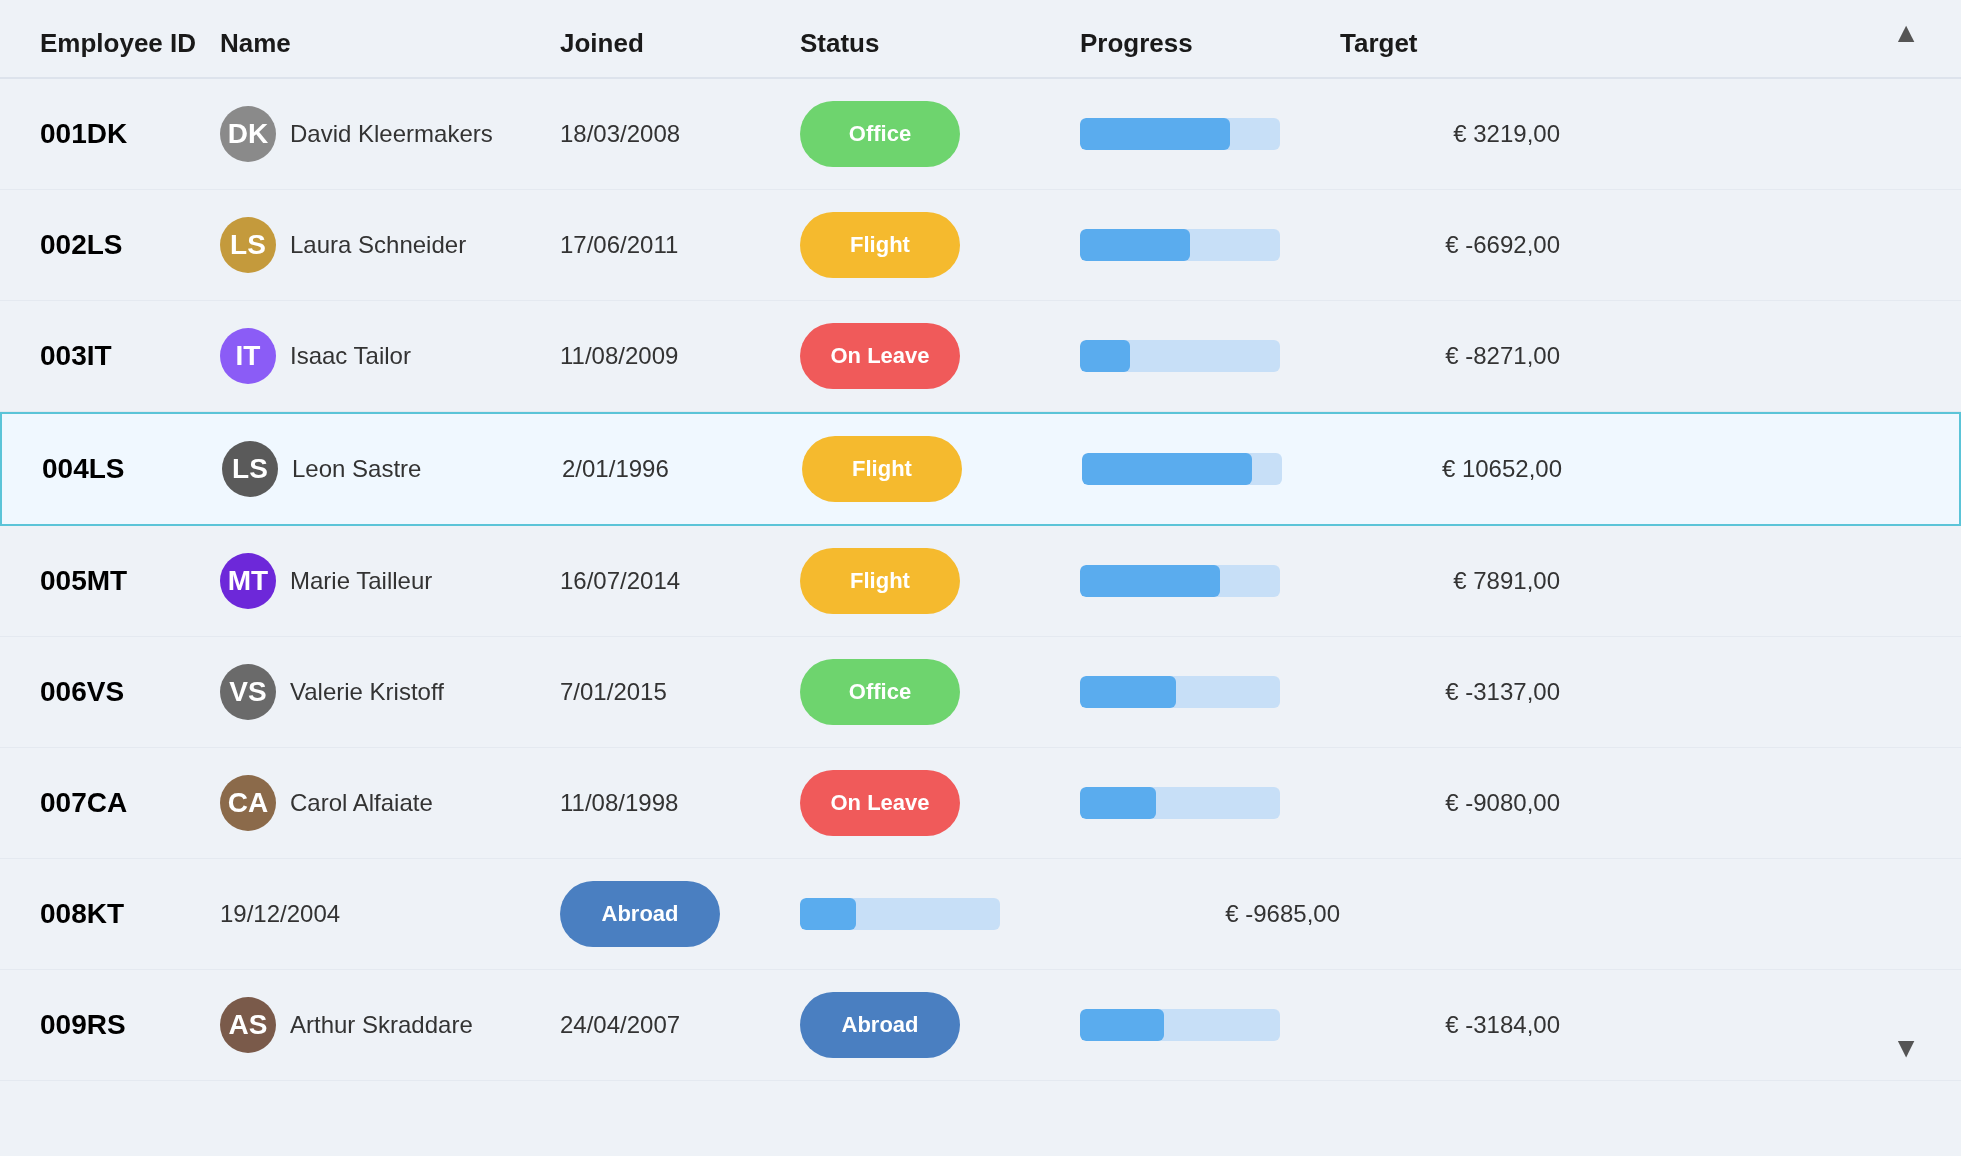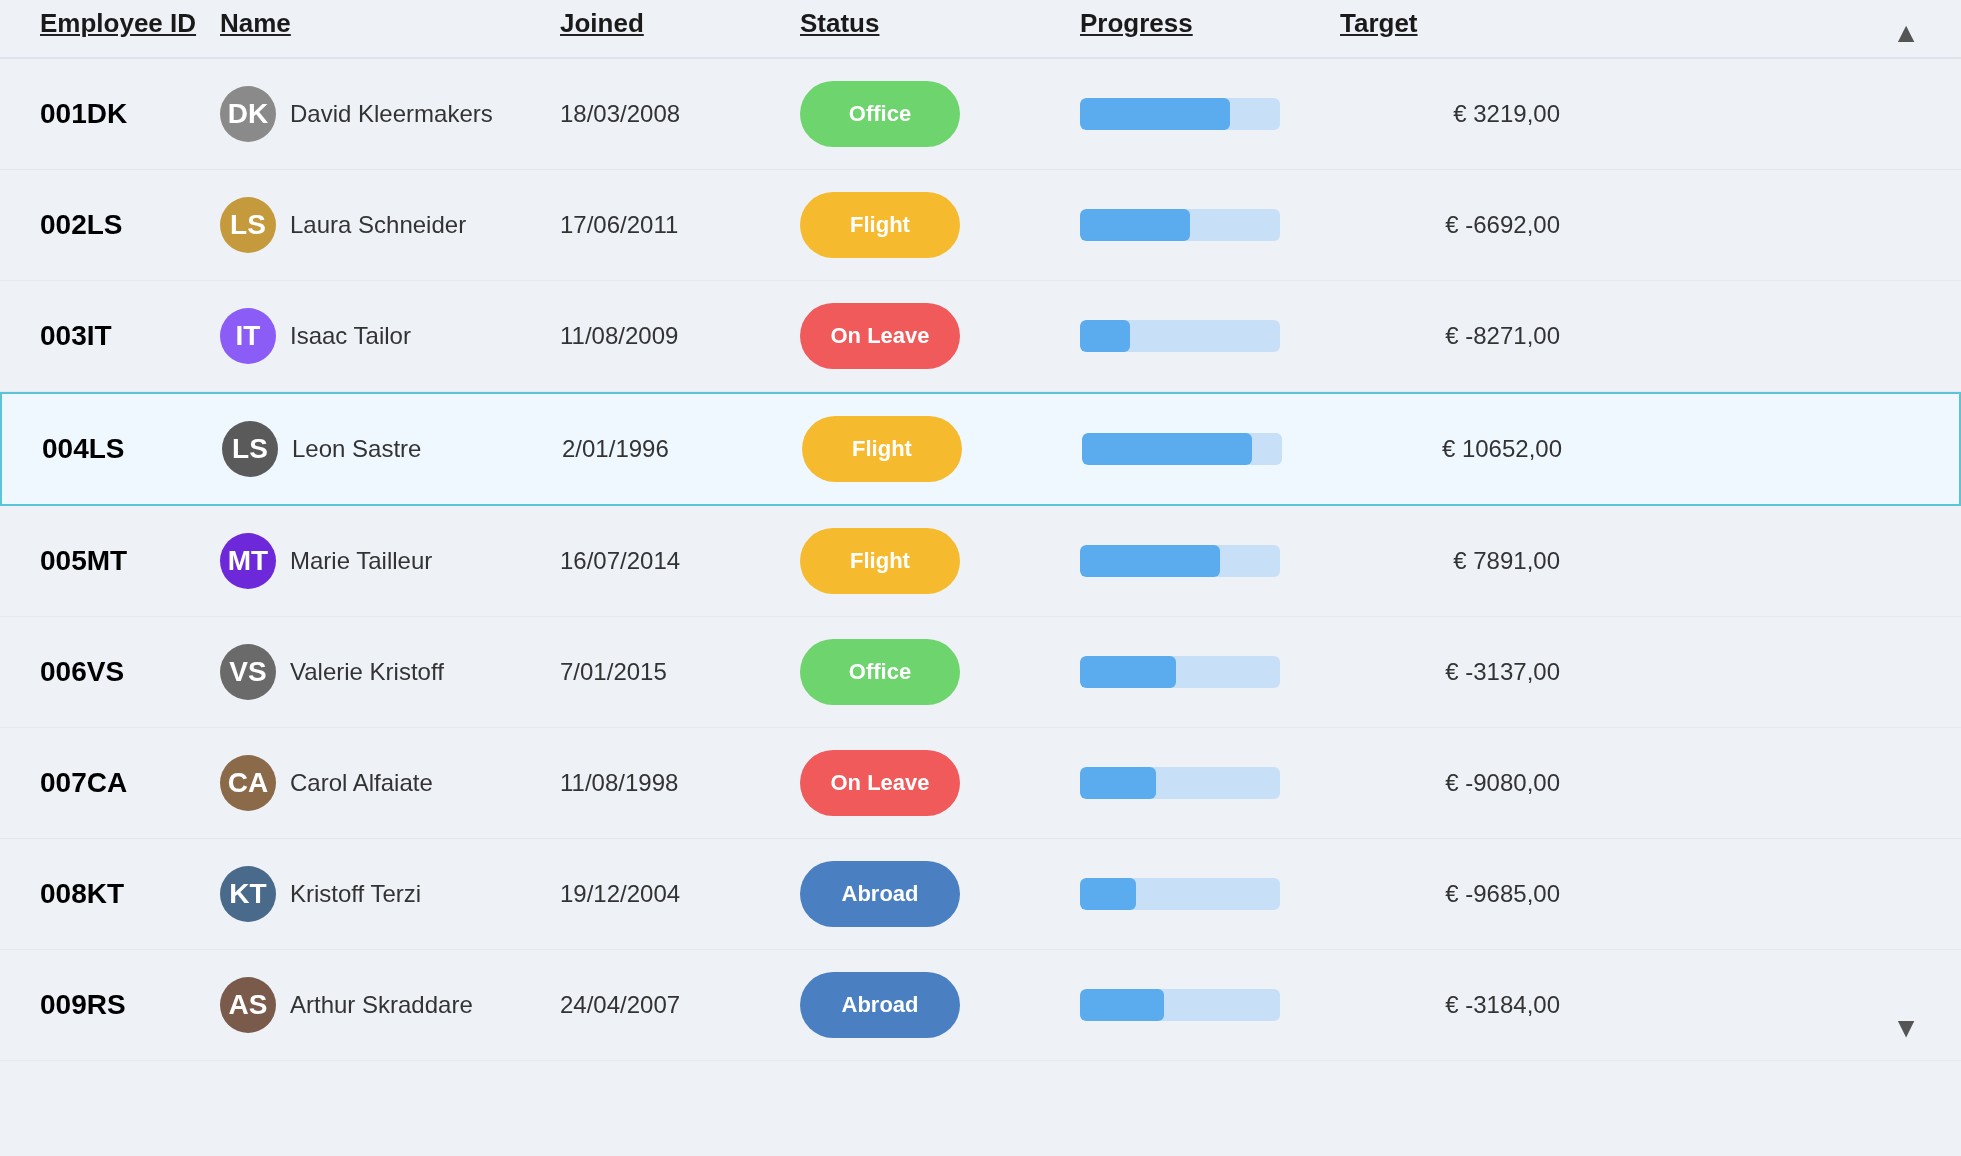--- a/index.html
+++ b/index.html
@@ -6,24 +6,23 @@
     body {
       font-family: 'Segoe UI', Arial, sans-serif;
       background: #eef2f7;
       color: #222;
       width: 1961px;
       min-height: 1156px;
     }
     .table-header {
       display: grid;
       grid-template-columns: 180px 340px 240px 280px 260px 220px;
-      padding: 8px 40px 18px 40px;
+      padding: 28px 40px 18px 40px;
       border-bottom: 2px solid #dde3ec;
       align-items: center;
-      text-decoration: underline;
     }
     .table-header .col-label {
       font-size: 26px;
       font-weight: 700;
       color: #1a1a1a;
     }
     .table-row {
       display: grid;
       grid-template-columns: 180px 340px 240px 280px 260px 220px;
       padding: 22px 40px;
@@ -253,24 +252,20 @@
     </div>
     <div class="cell progress-cell">
       <div class="progress-bar-bg">
         <div class="progress-bar-fill" style="width:76px;"></div>
       </div>
     </div>
     <div class="cell target-cell target-negative">€ -9080,00</div>
   </div>
       <div class="table-row">
     <div class="cell emp-id">008KT</div>
-    <div class="cell name-cell">
-      <div class="avatar" style="background:#4a6a8b;">KT</div>
-      <span>Kristoff Terzi</span>
-    </div>
     <div class="cell joined-cell">19/12/2004</div>
     <div class="cell">
       <span class="status-badge status-abroad">Abroad</span>
     </div>
     <div class="cell progress-cell">
       <div class="progress-bar-bg">
         <div class="progress-bar-fill" style="width:56px;"></div>
       </div>
     </div>
     <div class="cell target-cell target-negative">€ -9685,00</div>

